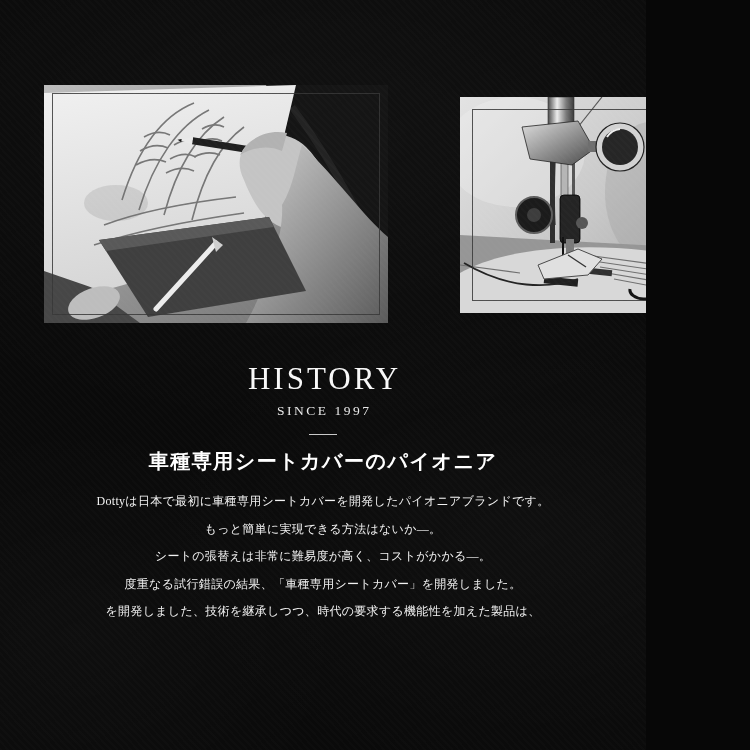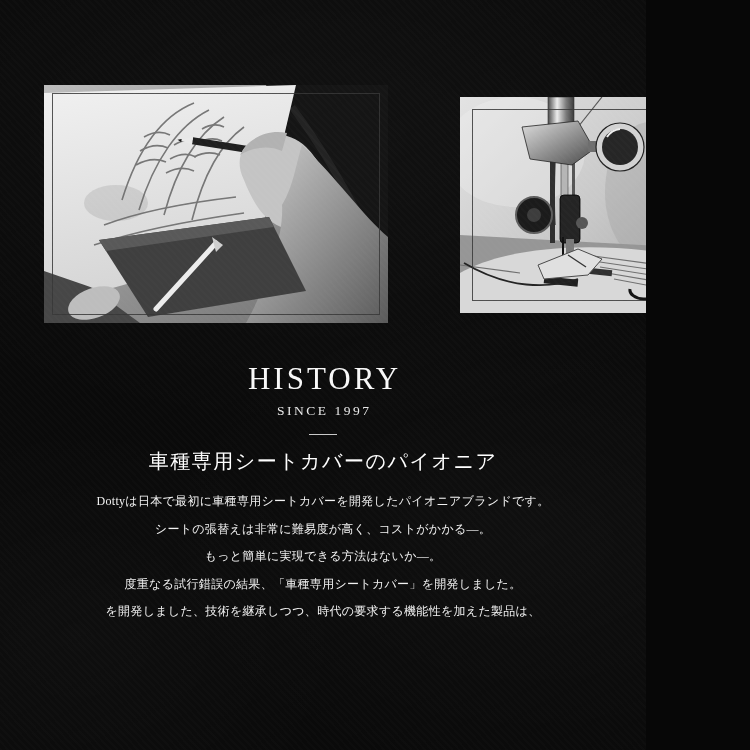--- a/index.html
+++ b/index.html
@@ -22,21 +22,21 @@
   .photo-left{left:44px;top:85px;width:344px;height:238px;}
   .photo-right{left:460px;top:97px;width:218px;height:216px;}
   .inner-frame{position:absolute;border:1px solid rgba(55,55,55,0.85);pointer-events:none;}
   .photo-left .inner-frame{inset:8px;}
   .photo-right .inner-frame{inset:12px;}
 
   .copy{position:absolute;left:0;top:363px;width:100%;text-align:center;color:#f3f3f3;z-index:2;}
   .title{margin:0;font-weight:400;font-size:31px;line-height:1;letter-spacing:3px;text-indent:3px;color:#f8f8f8;}
   .since{margin-top:9px;font-size:13.5px;line-height:1.2;letter-spacing:2.5px;text-indent:2.5px;color:#eaeaea;}
   .rule{width:28px;height:1px;background:#c9c9c9;margin:15px auto 0;}
-  .heading{margin:14px 0 0;font-size:20px;font-weight:400;letter-spacing:1.5px;line-height:1.2;color:#ffffff;}
+  .heading{margin:14px 0 0;font-size:20px;font-weight:700;letter-spacing:1.5px;line-height:1.2;color:#ffffff;}
   .desc{margin-top:15px;font-size:12px;line-height:27.5px;letter-spacing:0.3px;color:#f2f2f2;}
   .desc p{margin:0;}
 </style>
 </head>
 <body>
 
 <div class="stage">
 
   <figure class="photo photo-left" style="margin:0;">
     <svg viewBox="0 0 344 238" preserveAspectRatio="none" aria-hidden="true">
@@ -153,20 +153,20 @@
     <span class="inner-frame"></span>
   </figure>
 
   <div class="copy">
     <h1 class="title">HISTORY</h1>
     <div class="since">SINCE 1997</div>
     <div class="rule"></div>
     <h2 class="heading">車種専用シートカバーのパイオニア</h2>
     <div class="desc">
       <p>Dottyは日本で最初に車種専用シートカバーを開発したパイオニアブランドです。</p>
+      <p>もっと簡単に実現できる方法はないか―。</p>
       <p>シートの張替えは非常に難易度が高く、コストがかかる―。</p>
-      <p>もっと簡単に実現できる方法はないか―。</p>
       <p>度重なる試行錯誤の結果、「車種専用シートカバー」を開発しました。</p>
       <p>を開発しました、技術を継承しつつ、時代の要求する機能性を加えた製品は、</p>
     </div>
   </div>
 
 </div>
 
 </body></html>

